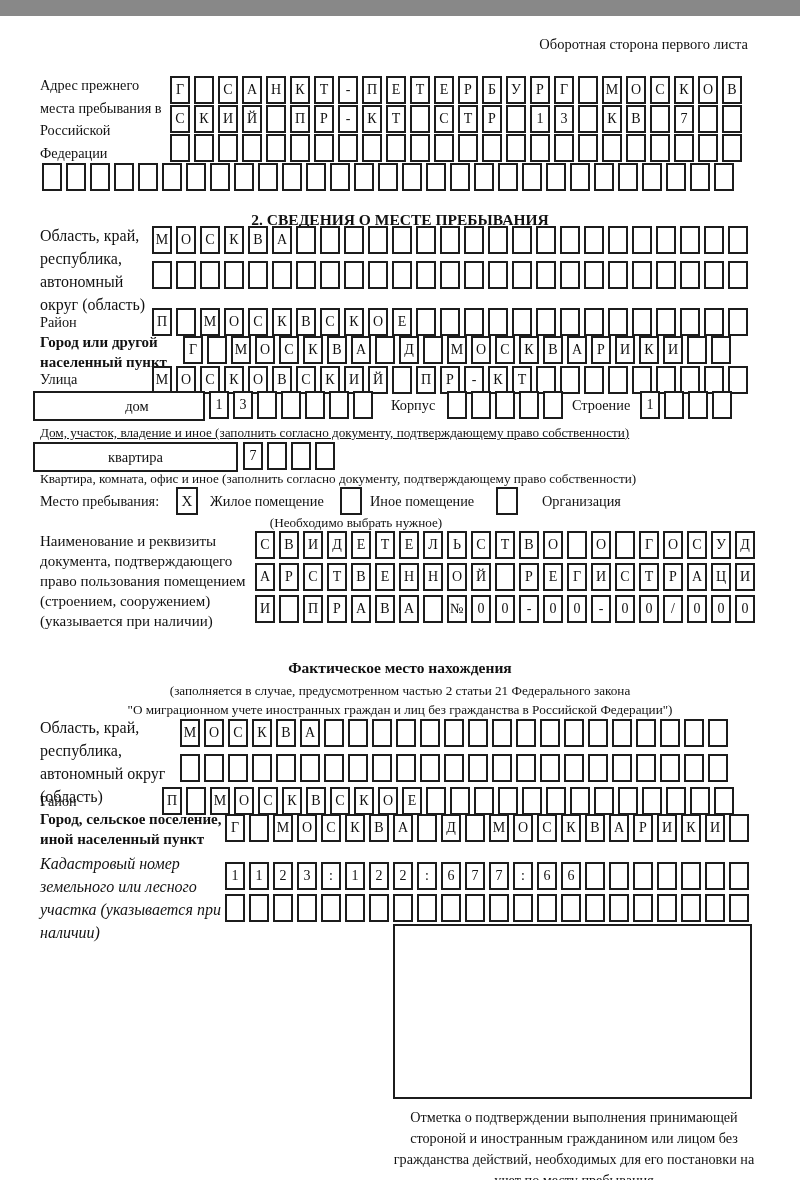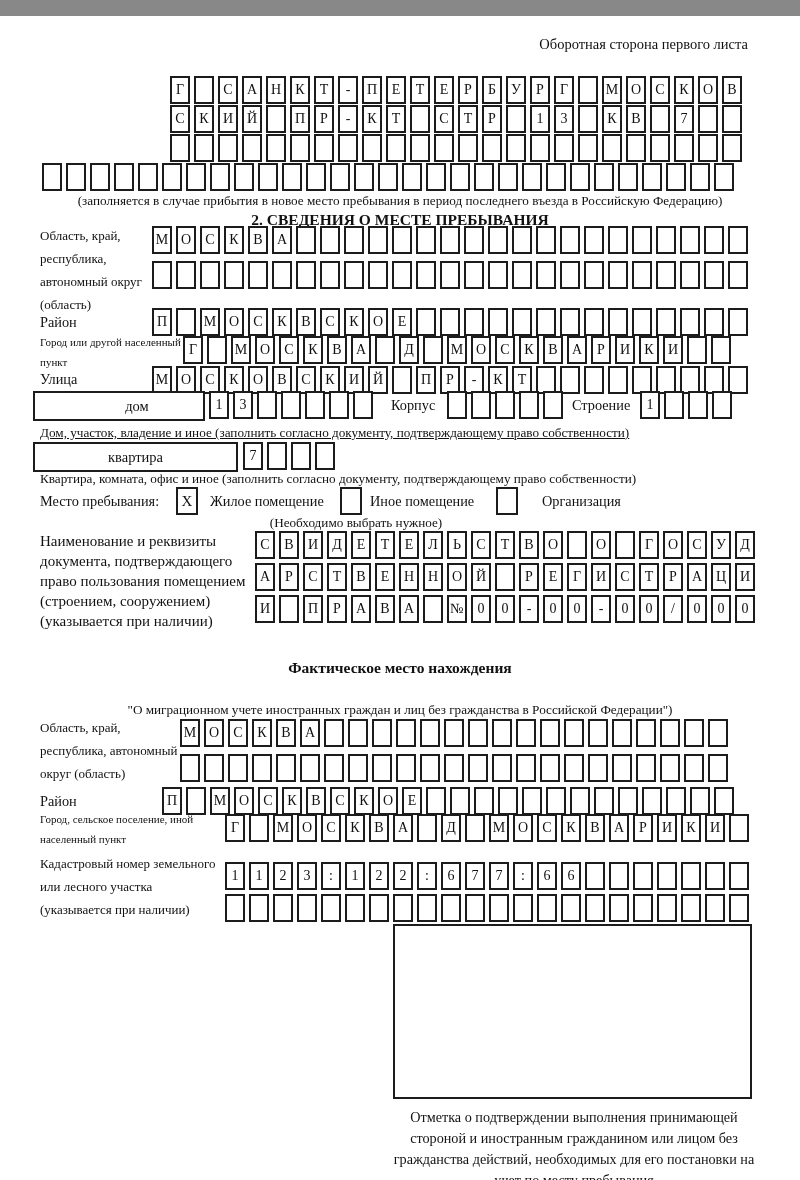--- a/index.html
+++ b/index.html
@@ -3,22 +3,22 @@
 <meta charset="utf-8">
 <style>
   html,body{margin:0;padding:0;background:#888;}
   .page{
     position:relative;width:800px;height:1180px;background:#ffffff;
     font-family:"Liberation Serif","DejaVu Serif",serif;color:#111;
     margin:16px auto;overflow:hidden;
   }
   .abs{position:absolute;}
   .lbl{font-size:14.3px;line-height:22.5px;}
-  .lbl-tight{font-size:11px;line-height:19.5px;}
-  .lbl-23{font-size:13px;line-height:23px;}
+  .lbl-tight{font-size:15px;line-height:19.5px;font-weight:bold;}
+  .lbl-23{font-size:16px;line-height:23px;}
   .lbl-20{font-size:15px;line-height:20px;}
   .note{font-size:13.2px;color:#111;}
   .center{text-align:center;}
   .hdr{font-weight:bold;font-size:15.5px;text-align:center;width:100%;}
   .cells{display:flex;gap:4px;}
   .cell{
     box-sizing:border-box;display:inline-block;flex:0 0 auto;
     width:20px;height:28px;border:2px solid #1c1c1c;background:#fff;
     font-size:14px;line-height:24px;text-align:center;font-family:inherit;
   }
@@ -34,20 +34,21 @@
   .stampbox{box-sizing:border-box;border:2px solid #1c1c1c;background:#fff;}
   .inline-lbl{font-size:14.3px;line-height:28px;white-space:nowrap;}
 </style>
 </head>
 <body>
 
 <div class="page">
 
   <div class="abs" style="top:20px;right:52px;font-size:14.5px;">Оборотная сторона первого листа</div>
 
+  <div class="abs lbl" style="left:40px;top:58px;width:132px;">Адрес прежнего места пребывания в Российской Федерации</div>
   <div class="abs cells" style="left:170px;top:60px;">
       <span class="cell">Г</span>
       <span class="cell"></span>
       <span class="cell">С</span>
       <span class="cell">А</span>
       <span class="cell">Н</span>
       <span class="cell">К</span>
       <span class="cell">Т</span>
       <span class="cell">-</span>
       <span class="cell">П</span>
@@ -143,21 +144,20 @@
       <span class="cell"></span>
       <span class="cell"></span>
       <span class="cell"></span>
       <span class="cell"></span>
       <span class="cell"></span>
       <span class="cell"></span>
       <span class="cell"></span>
       <span class="cell"></span>
       <span class="cell"></span>
     </div>
-  <div class="abs note center" style="left:0;top:177px;width:800px;">(заполняется в случае прибытия в новое место пребывания в период последнего въезда в Российскую Федерацию)</div>
 
   <div class="abs hdr" style="left:0;top:195px;">2. СВЕДЕНИЯ О МЕСТЕ ПРЕБЫВАНИЯ</div>
 
   <div class="abs lbl-23" style="left:40px;top:208px;width:118px;">Область, край, республика, автономный округ (область)</div>
   <div class="abs cells" style="left:152px;top:210px;">
       <span class="cell">М</span>
       <span class="cell">О</span>
       <span class="cell">С</span>
       <span class="cell">К</span>
       <span class="cell">В</span>
@@ -405,20 +405,21 @@
       <span class="cell">-</span>
       <span class="cell">0</span>
       <span class="cell">0</span>
       <span class="cell">/</span>
       <span class="cell">0</span>
       <span class="cell">0</span>
       <span class="cell">0</span>
     </div>
 
   <div class="abs hdr" style="left:0;top:643px;">Фактическое место нахождения</div>
+  <div class="abs note center" style="left:0;top:667px;width:800px;">(заполняется в случае, предусмотренном частью 2 статьи 21 Федерального закона</div>
   <div class="abs note center" style="left:0;top:686px;width:800px;">"О миграционном учете иностранных граждан и лиц без гражданства в Российской Федерации")</div>
 
   <div class="abs lbl-23" style="left:40px;top:700px;width:150px;">Область, край, республика, автономный округ (область)</div>
   <div class="abs cells" style="left:180px;top:703px;">
       <span class="cell">М</span>
       <span class="cell">О</span>
       <span class="cell">С</span>
       <span class="cell">К</span>
       <span class="cell">В</span>
       <span class="cell">А</span>
@@ -513,21 +514,21 @@
       <span class="cell">К</span>
       <span class="cell">В</span>
       <span class="cell">А</span>
       <span class="cell">Р</span>
       <span class="cell">И</span>
       <span class="cell">К</span>
       <span class="cell">И</span>
       <span class="cell"></span>
     </div>
 
-  <div class="abs lbl-23" style="left:40px;top:836px;width:185px;">Кадастровый номер земельного или лесного участка (указывается при наличии)</div>
+  <div class="abs lbl-23" style="left:40px;top:836px;width:185px;font-style:italic;">Кадастровый номер земельного или лесного участка (указывается при наличии)</div>
   <div class="abs cells" style="left:225px;top:846px;">
       <span class="cell">1</span>
       <span class="cell">1</span>
       <span class="cell">2</span>
       <span class="cell">3</span>
       <span class="cell">:</span>
       <span class="cell">1</span>
       <span class="cell">2</span>
       <span class="cell">2</span>
       <span class="cell">:</span>

